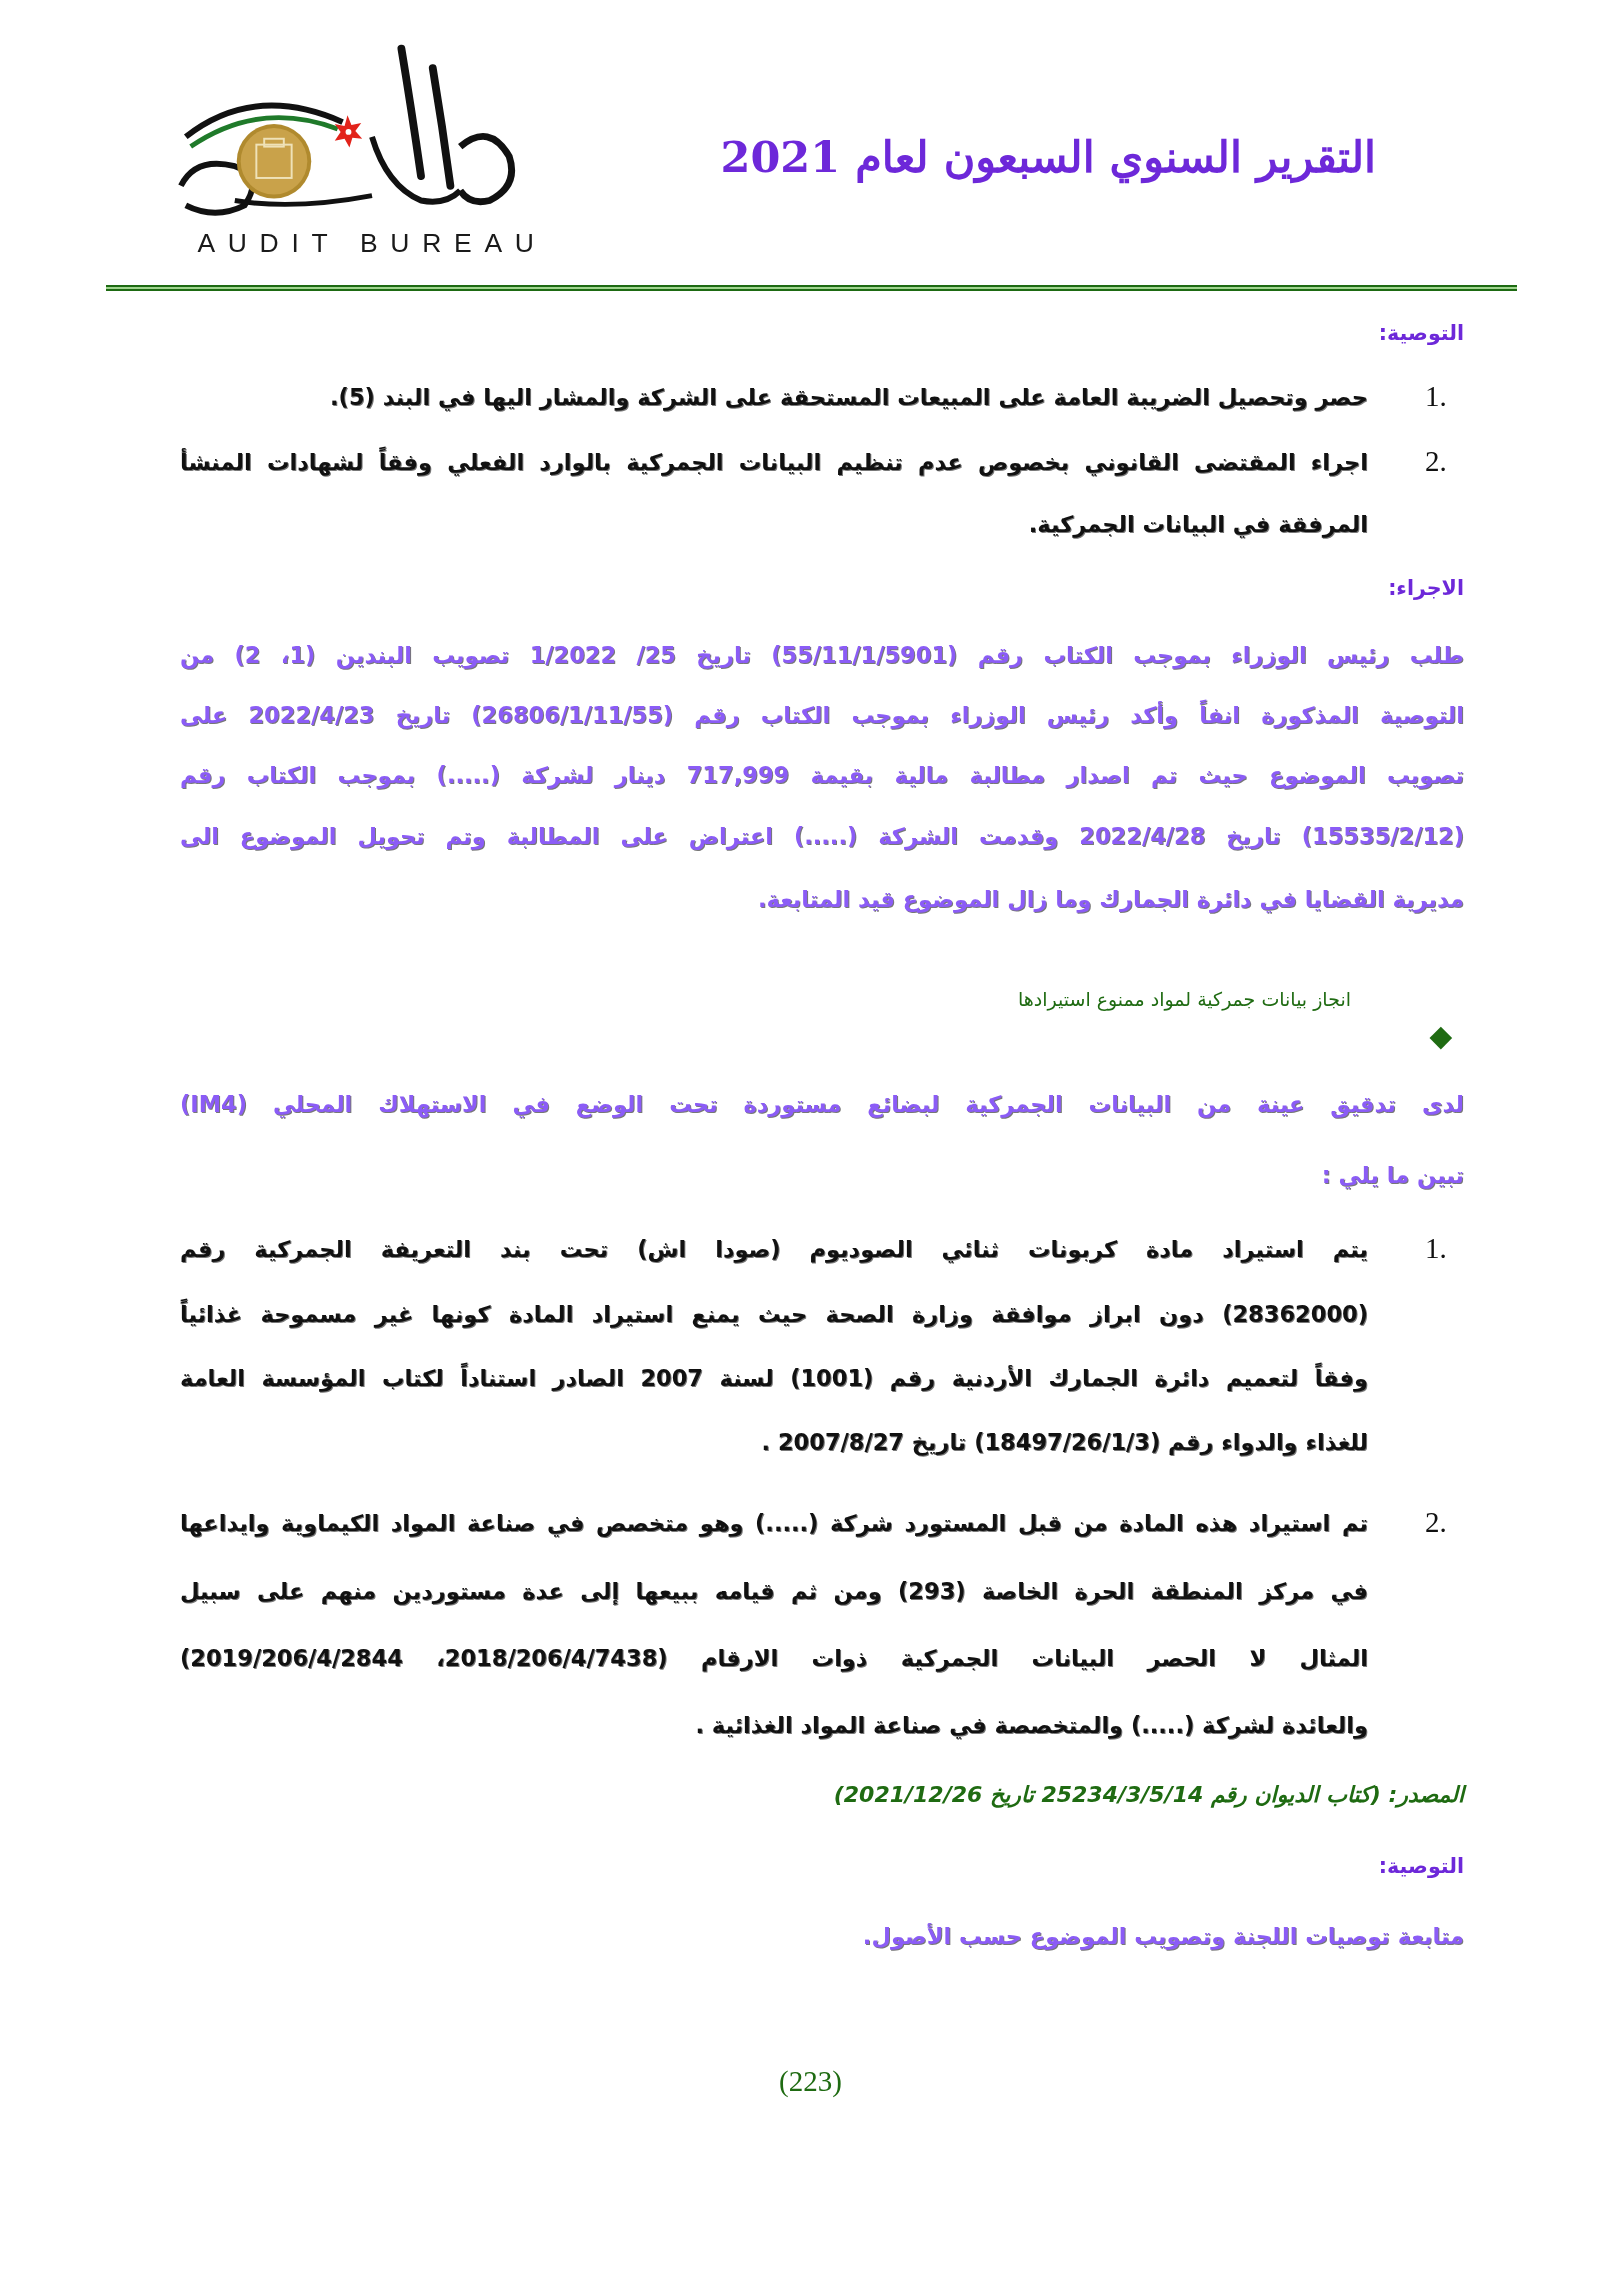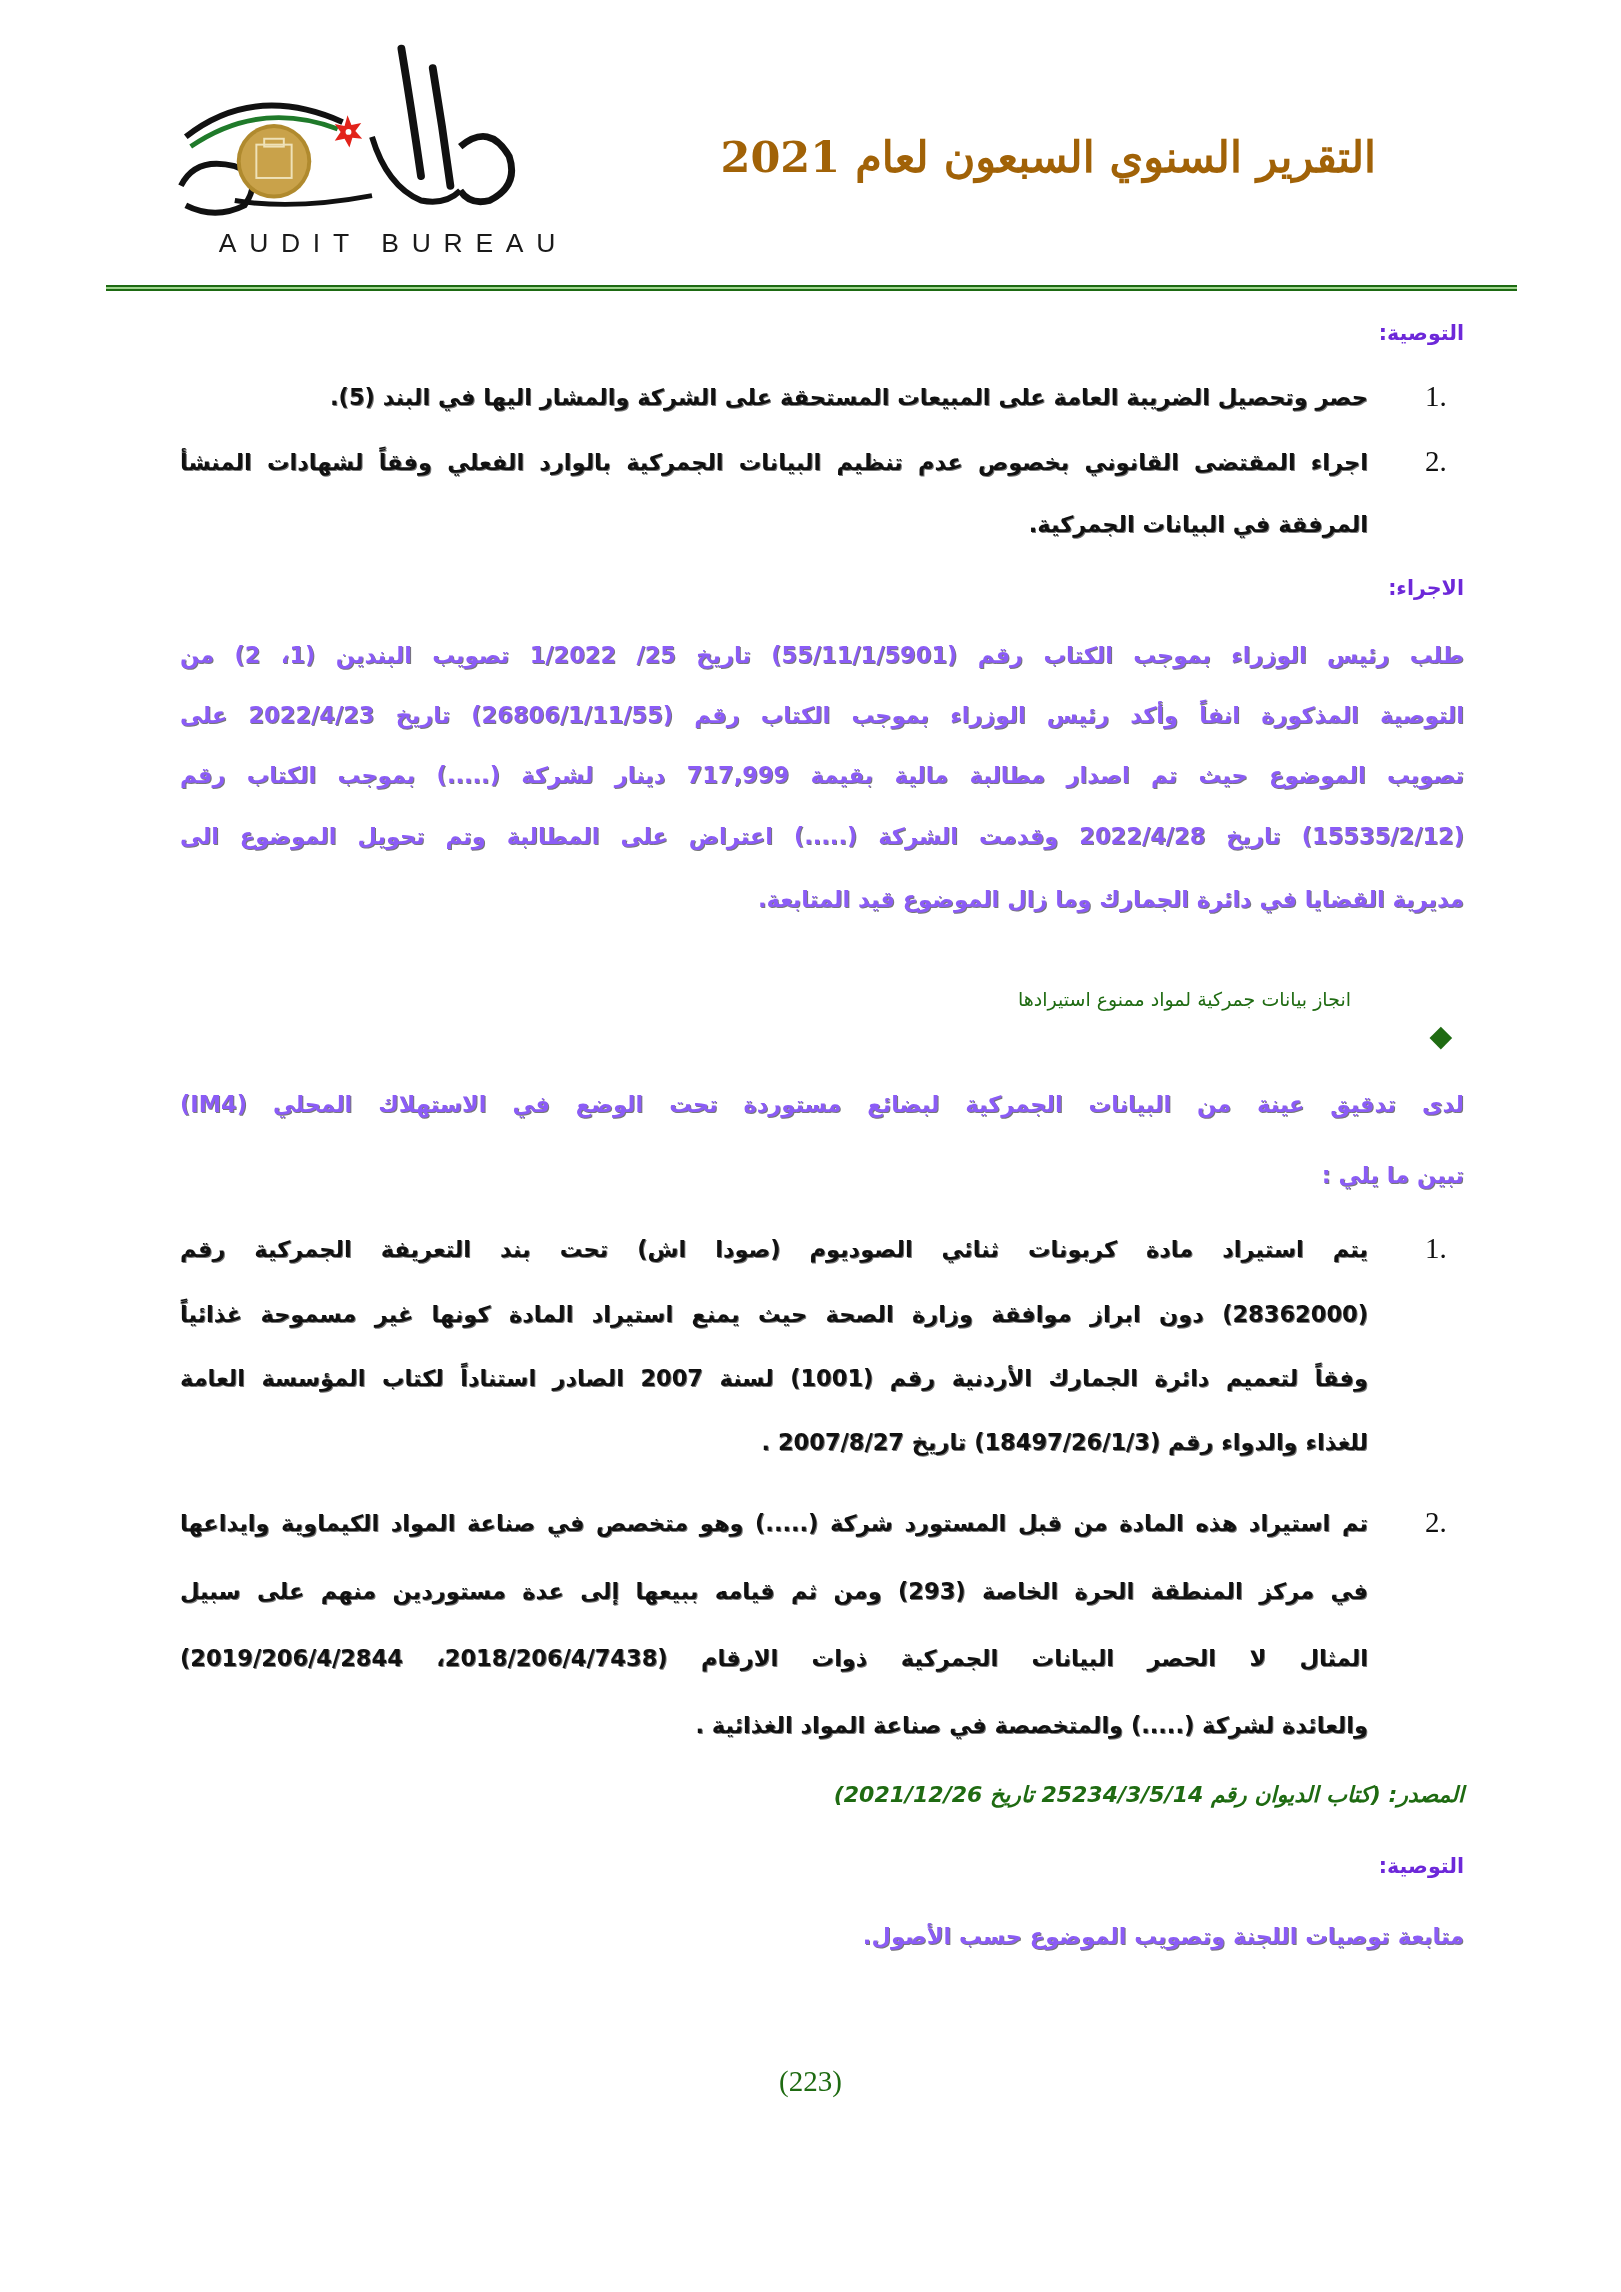--- a/index.html
+++ b/index.html
@@ -1,26 +1,26 @@
 <!DOCTYPE html>
 <html lang="ar" dir="rtl"><head>
 <meta charset="utf-8">
 <style>
   html, body { margin: 0; padding: 0; background: #ffffff; }
   body { width: 1621px; height: 2293px; position: relative; overflow: hidden;
          font-family: "DejaVu Sans", sans-serif; color: #111; }
 
   
   .logo { position: absolute; left: 176px; top: 29px; width: 392px; height: 230px; }
-  .logo-text { position: absolute; left: 0; right: 0; bottom: 0; text-align: right;
+  .logo-text { position: absolute; left: 0; right: 0; bottom: 0; text-align: center;
                font-family: "Liberation Sans", sans-serif; font-size: 26.5px;
                letter-spacing: 12.7px; color: #1a1a1a; direction: ltr; }
   .report-title { position: absolute; right: 245px; top: 132px; direction: rtl;
                   font-family: "DejaVu Serif", serif; font-weight: bold; font-size: 43px;
-                  color: #a16207; white-space: nowrap; }
+                  color: #6d28d9; white-space: nowrap; }
   .header-rule { position: absolute; left: 106px; width: 1411px; top: 285px; height: 5.9px;
                  background: linear-gradient(#1d6a12 0 2px, #9fd48e 2px 3.9px, #1d6a12 3.9px 5.9px); }
 
   
   .label { position: absolute; right: 157px; font-weight: bold; font-size: 20.6px; color: #6d28d9; }
   .line { position: absolute; right: 157px; font-weight: bold; font-size: 22.5px; color: #8b5cf6;
           white-space: nowrap; direction: rtl; text-shadow: 1px 1px 0 #777; }
   .line.just { left: 180px; text-align: justify; text-align-last: justify; }
   .num { position: absolute; right: 157px; font-family: "Liberation Serif", serif; font-size: 29px;
          color: #111; direction: ltr; width: 39px; text-align: left; }

